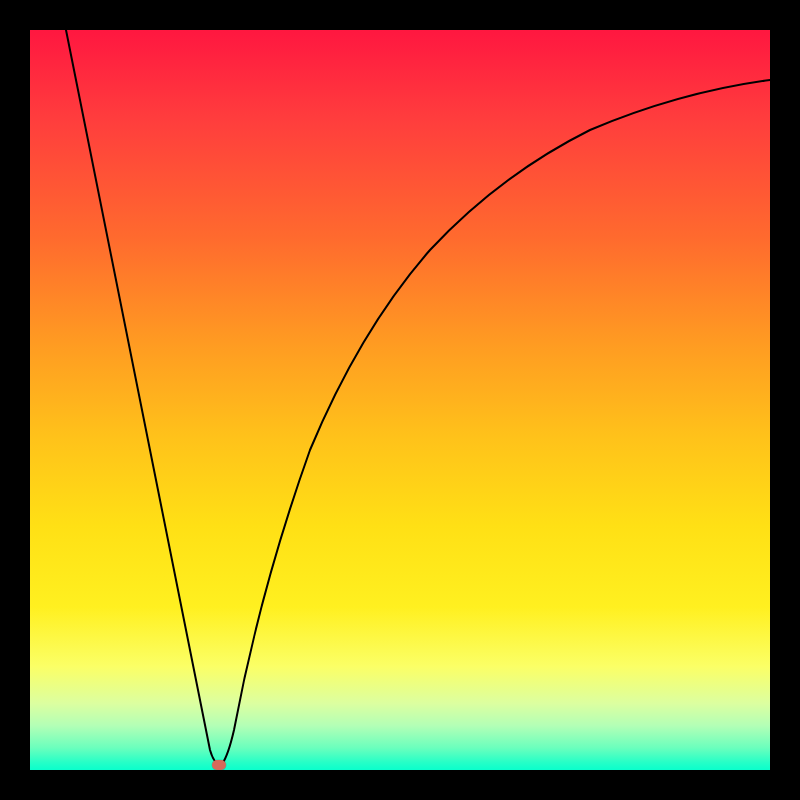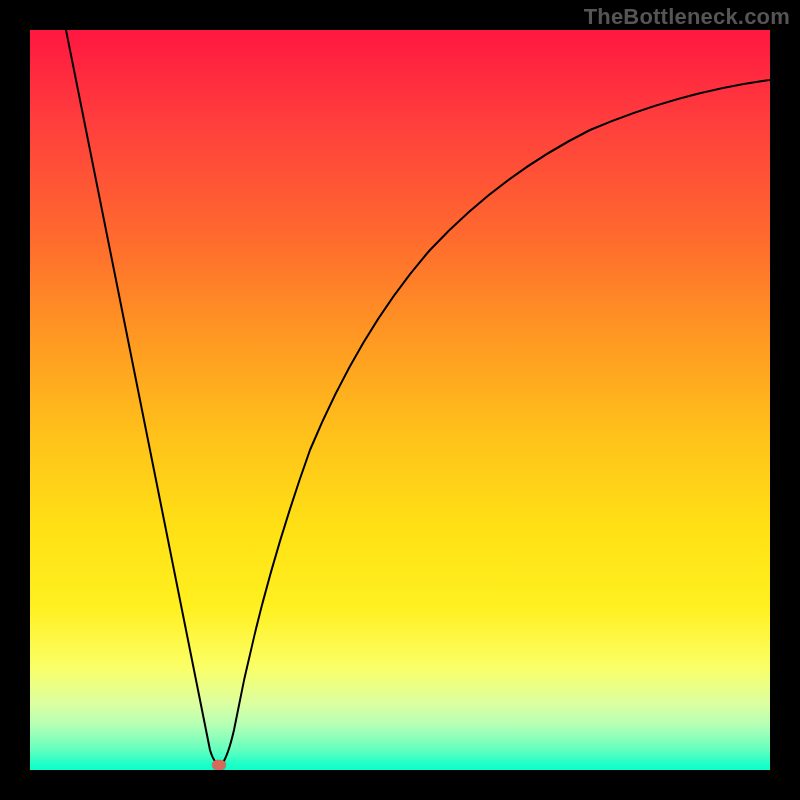--- a/index.html
+++ b/index.html
@@ -70,21 +70,20 @@
     border-radius: 5px;
     transform: translate(-50%, -50%);
     background: #d66a5a;
     box-shadow: 0 0 0 0.5px rgba(0,0,0,0.15);
   }
 </style>
 </head>
 <body>
 
 <div class="stage">
-  <div class="watermark">TheBottleneck.com</div>
 
   <div class="plot">
     <div class="gradient"></div>
 
     <svg class="curve" viewBox="0 0 740 740">
 
       <path d="M 36 0
                L 180 720
                Q 184 734 190 734"></path>
 

